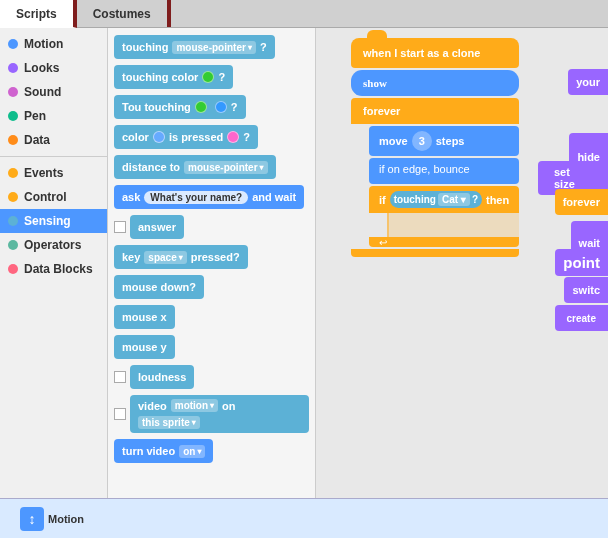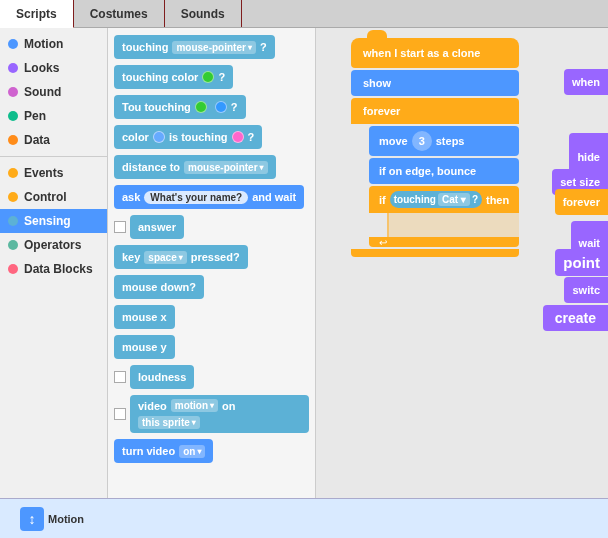--- a/index.html
+++ b/index.html
@@ -25,21 +25,21 @@
       background: #d0d0d0;
       border-bottom: 1px solid #aaa;
       height: 28px;
     }
     .tab {
       padding: 5px 16px;
       cursor: pointer;
       font-size: 12px;
       font-weight: bold;
       color: #333;
-      border-right: 1px solid #7f1d1d;
+      border-right: 4px solid #7f1d1d;
       background: #d0d0d0;
       display: flex;
       align-items: center;
     }
     .tab.active {
       background: #fff;
       border-bottom: 1px solid #fff;
       margin-bottom: -1px;
     }
 
@@ -207,23 +207,20 @@
 
 <div class="main-container">
 
   <div class="tab-bar">
     <div class="tab active">
       <span>Scripts</span>
     </div>
     <div class="tab">
       <span>Costumes</span>
     </div>
-    <div class="tab">
-      <span>Sounds</span>
-    </div>
   </div>
 
   <div class="content-area">
 
     <div class="categories">
       <div class="category-item">
         <div class="cat-dot" style="background:#4d97ff;"></div>
         <span>Motion</span>
       </div>
       <div class="category-item">
@@ -290,21 +287,21 @@
           <span></span>
           <span class="color-swatch" style="background:#3399ff;"></span>
           <span>?</span>
         </div>
       </div>
 
       <div class="block-row">
         <div class="scratch-block cyan" style="gap:4px;">
           <span>color</span>
           <span class="color-swatch" style="background:#66aaff;"></span>
-          <span>is touching</span>
+          <span>is pressed</span>
           <span class="color-swatch" style="background:#ff66cc;"></span>
           <span>?</span>
         </div>
       </div>
 
       <div class="block-row">
         <div class="scratch-block cyan" style="gap:4px;">
           <span>distance to</span>
           <span class="block-dropdown">mouse-pointer</span>
         </div>
@@ -380,38 +377,38 @@
     <div class="script-area" style="position:relative;">
 
       <div style="position:absolute; left:35px; top:10px;">
 
         <div style="background:#ffab19; border-radius:8px 8px 4px 4px; padding:6px 12px; color:#fff; font-size:11px; font-weight:bold; display:flex; align-items:center; gap:4px; min-height:30px; margin-bottom:2px; position:relative;">
           <span>when I start as a clone</span>
 
           <div style="position:absolute; top:-8px; left:16px; width:20px; height:8px; background:#ffab19; border-radius:6px 6px 0 0;"></div>
         </div>
 
-        <div style="background:#4d97ff; border-radius:4px; padding:5px 12px; color:#fff; font-size:11px; font-weight:bold; display:flex; align-items:center; min-height:26px; margin-bottom:2px;">
+        <div style="background:#4d97ff; border-radius:11px; padding:5px 12px; color:#fff; font-size:11px; font-weight:bold; display:flex; align-items:center; min-height:26px; margin-bottom:2px;font-family:Liberation Serif, serif;">
           <span>show</span>
         </div>
 
         <div style="display:flex; flex-direction:column;">
           <div style="background:#ffab19; border-radius:4px 4px 0 0; padding:5px 12px; color:#fff; font-size:11px; font-weight:bold; min-height:26px; display:flex; align-items:center;">
             <span>forever</span>
           </div>
 
           <div style="display:flex; flex-direction:column; margin-left:18px; border-left:0; gap:2px; padding:2px 0;">
 
             <div style="background:#4d97ff; border-radius:4px; padding:5px 10px; color:#fff; font-size:11px; font-weight:bold; display:flex; align-items:center; gap:4px; min-height:26px;">
               <span>move</span>
               <span style="background:rgba(255,255,255,0.3); border-radius:50%; width:20px; height:20px; display:flex; align-items:center; justify-content:center; font-size:11px;">3</span>
               <span>steps</span>
             </div>
 
-            <div style="background:#4d97ff; border-radius:4px; padding:5px 10px; color:#fff; font-size:11px; font-weight:bold; display:flex; align-items:center; gap:4px; min-height:26px;">
+            <div style="background:#4d97ff; border-radius:4px; padding:5px 10px; color:#fff; font-size:11px; font-weight:normal; display:flex; align-items:flex-start; gap:4px; min-height:26px;">
               <span>if on edge, bounce</span>
             </div>
 
             <div style="display:flex; flex-direction:column;">
               <div style="background:#ffab19; border-radius:4px 4px 0 0; padding:5px 10px; color:#fff; font-size:11px; font-weight:bold; display:flex; align-items:center; gap:4px; min-height:26px;">
                 <span>if</span>
                 <span style="background:#5cb1d6; border-radius:10px; padding:2px 4px; font-size:10px; display:flex; align-items:center; gap:2px;">
                   <span>touching</span>
                   <span style="background:rgba(255,255,255,0.3); border-radius:3px; padding:1px 4px; font-size:10px; display:inline-flex; align-items:center; gap:1px;text-align:right;">Cat ▾</span>
                   <span>?</span>
@@ -427,41 +424,41 @@
             </div>
           </div>
 
           <div style="background:#ffab19; border-radius:0 0 4px 4px; height:8px; width:100%;"></div>
         </div>
       </div>
 
       <div style="position:absolute; right:0; top:0; width:70px;">
 
         <div style="position:absolute; top:41px; right:0; background:#9966ff; padding:5px 8px; color:#fff; font-size:11px; font-weight:bold; border-radius:4px 0 0 4px; min-height:26px; display:flex; align-items:center;">
-          <span>when</span>
+          <span>your</span>
         </div>
         <div style="position:absolute; top:105px; right:0; background:#9966ff; padding:18px 8px; color:#fff; font-size:11px; font-weight:bold; border-radius:4px 0 0 4px; min-height:26px; display:flex; align-items:center;text-align:right;">
           <span>hide</span>
         </div>
-        <div style="position:absolute; top:133px; right:0; background:#9966ff; padding:5px 8px; color:#fff; font-size:11px; font-weight:bold; border-radius:4px 0 0 4px; min-height:26px; display:flex; align-items:center;margin-top:8px;">
+        <div style="position:absolute; top:133px; right:0; background:#9966ff; padding:5px 16px; color:#fff; font-size:11px; font-weight:bold; border-radius:4px 0 0 4px; min-height:26px; display:flex; align-items:center;">
           <span>set size</span>
         </div>
         <div style="position:absolute; top:161px; right:0; background:#ffab19; padding:5px 8px; color:#fff; font-size:11px; font-weight:bold; border-radius:4px 0 0 4px; min-height:26px; display:flex; align-items:center;">
           <span>forever</span>
         </div>
         <div style="position:absolute; top:193px; right:0; background:#9966ff; padding:16px 8px; color:#fff; font-size:11px; font-weight:bold; border-radius:4px 0 0 4px; min-height:26px; display:flex; align-items:center;">
           <span>wait</span>
         </div>
         <div style="position:absolute; top:221px; right:0; background:#9966ff; padding:5px 8px; color:#fff; font-size:15px; font-weight:bold; border-radius:4px 0 0 4px; min-height:26px; display:flex; align-items:center;">
           <span>point</span>
         </div>
         <div style="position:absolute; top:249px; right:0; background:#9966ff; padding:5px 8px; color:#fff; font-size:11px; font-weight:bold; border-radius:4px 0 0 4px; min-height:26px; display:flex; align-items:center;">
           <span>switc</span>
         </div>
-        <div style="position:absolute; top:277px; right:0; background:#9966ff; padding:5px 12px; color:#fff; font-size:14px; font-weight:bold; border-radius:4px 0 0 4px; min-height:26px; display:flex; align-items:center;">
+        <div style="position:absolute; top:277px; right:0; background:#9966ff; padding:5px 12px; color:#fff; font-size:10px; font-weight:bold; border-radius:4px 0 0 4px; min-height:26px; display:flex; align-items:center;">
           <span>create</span>
         </div>
       </div>
 
     </div>
   </div>
 
   <div class="bottom-bar">
     <div class="bottom-category">
       <div class="bottom-cat-icon" style="background:#4d97ff; color:#fff;">↕</div>

